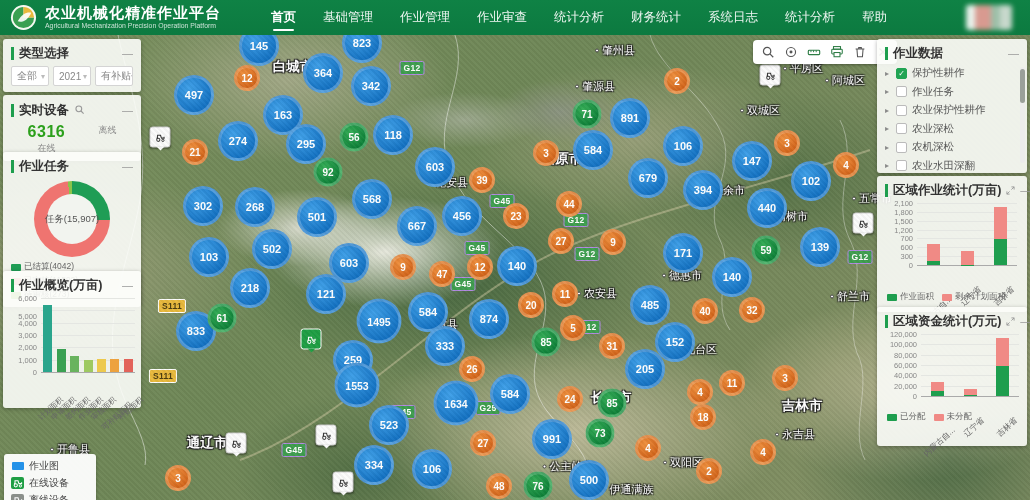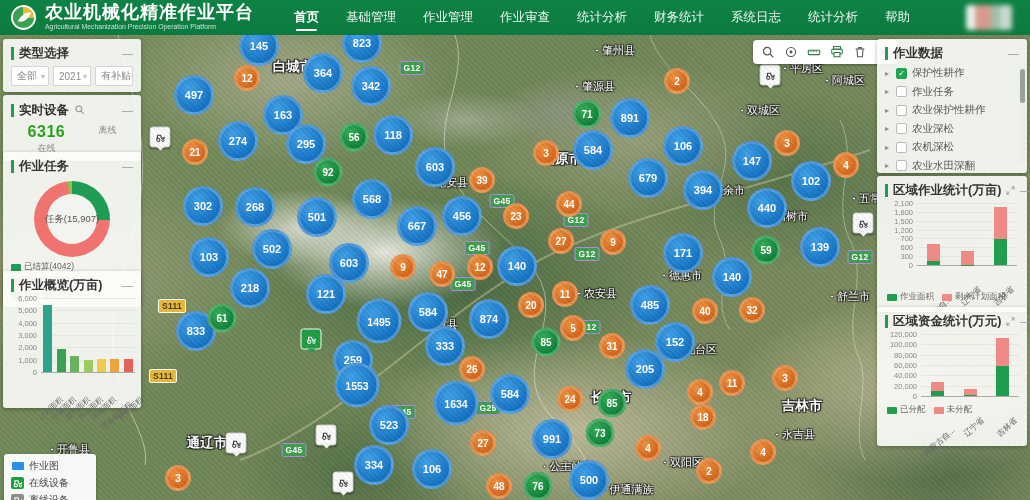--- a/index.html
+++ b/index.html
@@ -76,21 +76,21 @@
   .ml-blue { background:#2492e8; width:12px; height:8px; border-radius:1px; }
   .ml-tr { width:13px; height:12px; border-radius:2px; display:flex; align-items:center; justify-content:center; }
   .ml-tr.g { background:#1e9e43; color:#fff; }
   .ml-tr.x { background:#8a8f8a; color:#fff; }
 
   
   .header { position:absolute; left:0; top:0; width:100%; height:35px; z-index:20;
     background:linear-gradient(#0f8245,#0c7a40); display:flex; align-items:center; padding:0 10px; }
   .logo { width:27px; height:27px; margin-right:8px; flex:none; }
   .h-titles { line-height:1.1; margin-right:40px; }
-  .h-t1 { color:#fff; font-size:18px; font-weight:bold; letter-spacing:1px; }
+  .h-t1 { color:#fff; font-size:15px; font-weight:bold; letter-spacing:1px; }
   .h-t2 { color:rgba(255,255,255,.78); font-size:7.5px; transform:scale(.92); transform-origin:left; white-space:nowrap; }
   nav { display:flex; align-items:center; gap:27px; height:100%; }
   .nav-item { color:rgba(255,255,255,.93); font-size:12.5px; height:35px; display:flex;
     align-items:center; position:relative; cursor:pointer; white-space:nowrap; }
   .nav-item.active { color:#fff; font-weight:bold; }
   .nav-item.active::after { content:""; position:absolute; left:2px; right:2px; bottom:4px;
     height:2px; background:#fff; border-radius:1px; }
   .avatar { position:absolute; right:18px; top:5px; width:46px; height:25px; border-radius:3px;
     filter:blur(2.5px); cursor:pointer;
     background:linear-gradient(90deg,#e9f2ec 0 20%,#d89a90 20% 55%,#9dbfa8 55% 75%,#c7d8cc 75%); }
@@ -597,21 +597,21 @@
       <div class="ct-tick" style="left: 0px; top: 74px; width: 26px;">0</div>
       <div class="ct-axis" style="left: 30px; top: 74px; width: 94px;"></div>
       <div class="ct-tick" style="left: 0px; top: 61.6667px; width: 26px;">1,000</div>
       <div class="ct-grid" style="left: 30px; top: 61.6667px; width: 94px;"></div>
       <div class="ct-tick" style="left: 0px; top: 49.3333px; width: 26px;">2,000</div>
       <div class="ct-grid" style="left: 30px; top: 49.3333px; width: 94px;"></div>
       <div class="ct-tick" style="left: 0px; top: 37px; width: 26px;">3,000</div>
       <div class="ct-grid" style="left: 30px; top: 37px; width: 94px;"></div>
       <div class="ct-tick" style="left: 0px; top: 24.6667px; width: 26px;">4,000</div>
       <div class="ct-grid" style="left: 30px; top: 24.6667px; width: 94px;"></div>
-      <div class="ct-tick" style="left: 0px; top: 12px; width: 26px;">5,000</div>
+      <div class="ct-tick" style="left: 0px; top: 18px; width: 26px;">5,000</div>
       <div class="ct-grid" style="left: 30px; top: 12.3333px; width: 94px;"></div>
       <div class="ct-tick" style="left: 0px; top: 0px; width: 26px;">6,000</div>
       <div class="ct-grid" style="left: 30px; top: 0px; width: 94px;"></div>
       <div class="ct-bar" style="left: 32.2143px; top: 6.78333px; width: 9px; height: 67.2167px; background: rgb(42, 165, 140);"></div>
       <div class="ct-xl" style="left: 39.7143px; top: 77px; font-size: 7.5px;">计划面积</div>
       <div class="ct-bar" style="left: 45.6429px; top: 50.5667px; width: 9px; height: 23.4333px; background: rgb(58, 160, 82);"></div>
       <div class="ct-xl" style="left: 53.1429px; top: 77px; font-size: 7.5px;">申请面积</div>
       <div class="ct-bar" style="left: 59.0714px; top: 57.9667px; width: 9px; height: 16.0333px; background: rgb(105, 179, 94);"></div>
       <div class="ct-xl" style="left: 66.5714px; top: 77px; font-size: 7.5px;">签约面积</div>
       <div class="ct-bar" style="left: 72.5px; top: 61.6667px; width: 9px; height: 12.3333px; background: rgb(158, 201, 97);"></div>
@@ -746,21 +746,21 @@
       <div class="ct-grid" style="left: 36px; top: 0px; width: 98px;"></div>
       <div class="ct-bar" style="left: 45.8333px; top: 57.35px; width: 13px; height: 4.65px; background: rgb(30, 158, 78);"></div>
       <div class="ct-bar" style="left: 45.8333px; top: 48.05px; width: 13px; height: 9.3px; background: rgb(240, 138, 133);"></div>
       <div class="ct-xl" style="left: 55.3333px; top: 65px; font-size: 8px;">内蒙古自...</div>
       <div class="ct-bar" style="left: 78.5px; top: 60.7083px; width: 13px; height: 1.29167px; background: rgb(30, 158, 78);"></div>
       <div class="ct-bar" style="left: 78.5px; top: 54.5083px; width: 13px; height: 6.2px; background: rgb(240, 138, 133);"></div>
       <div class="ct-xl" style="left: 88px; top: 65px; font-size: 8px;">辽宁省</div>
       <div class="ct-bar" style="left: 111.167px; top: 32.0333px; width: 13px; height: 29.9667px; background: rgb(30, 158, 78);"></div>
       <div class="ct-bar" style="left: 111.167px; top: 3.61667px; width: 13px; height: 28.4167px; background: rgb(240, 138, 133);"></div>
       <div class="ct-xl" style="left: 120.667px; top: 65px; font-size: 8px;">吉林省</div>
-      <div class="ct-leg" style="left: 2px; top: 70px;">
+      <div class="ct-leg" style="left: 2px; top: 77px;">
         <span class="tl-item">
           <span class="tl-sq" style="background: rgb(30, 158, 78);"></span>
           <span>已分配</span>
         </span>
         <span class="tl-item">
           <span class="tl-sq" style="background: rgb(240, 138, 133);"></span>
           <span>未分配</span>
         </span>
       </div>
     </div>

